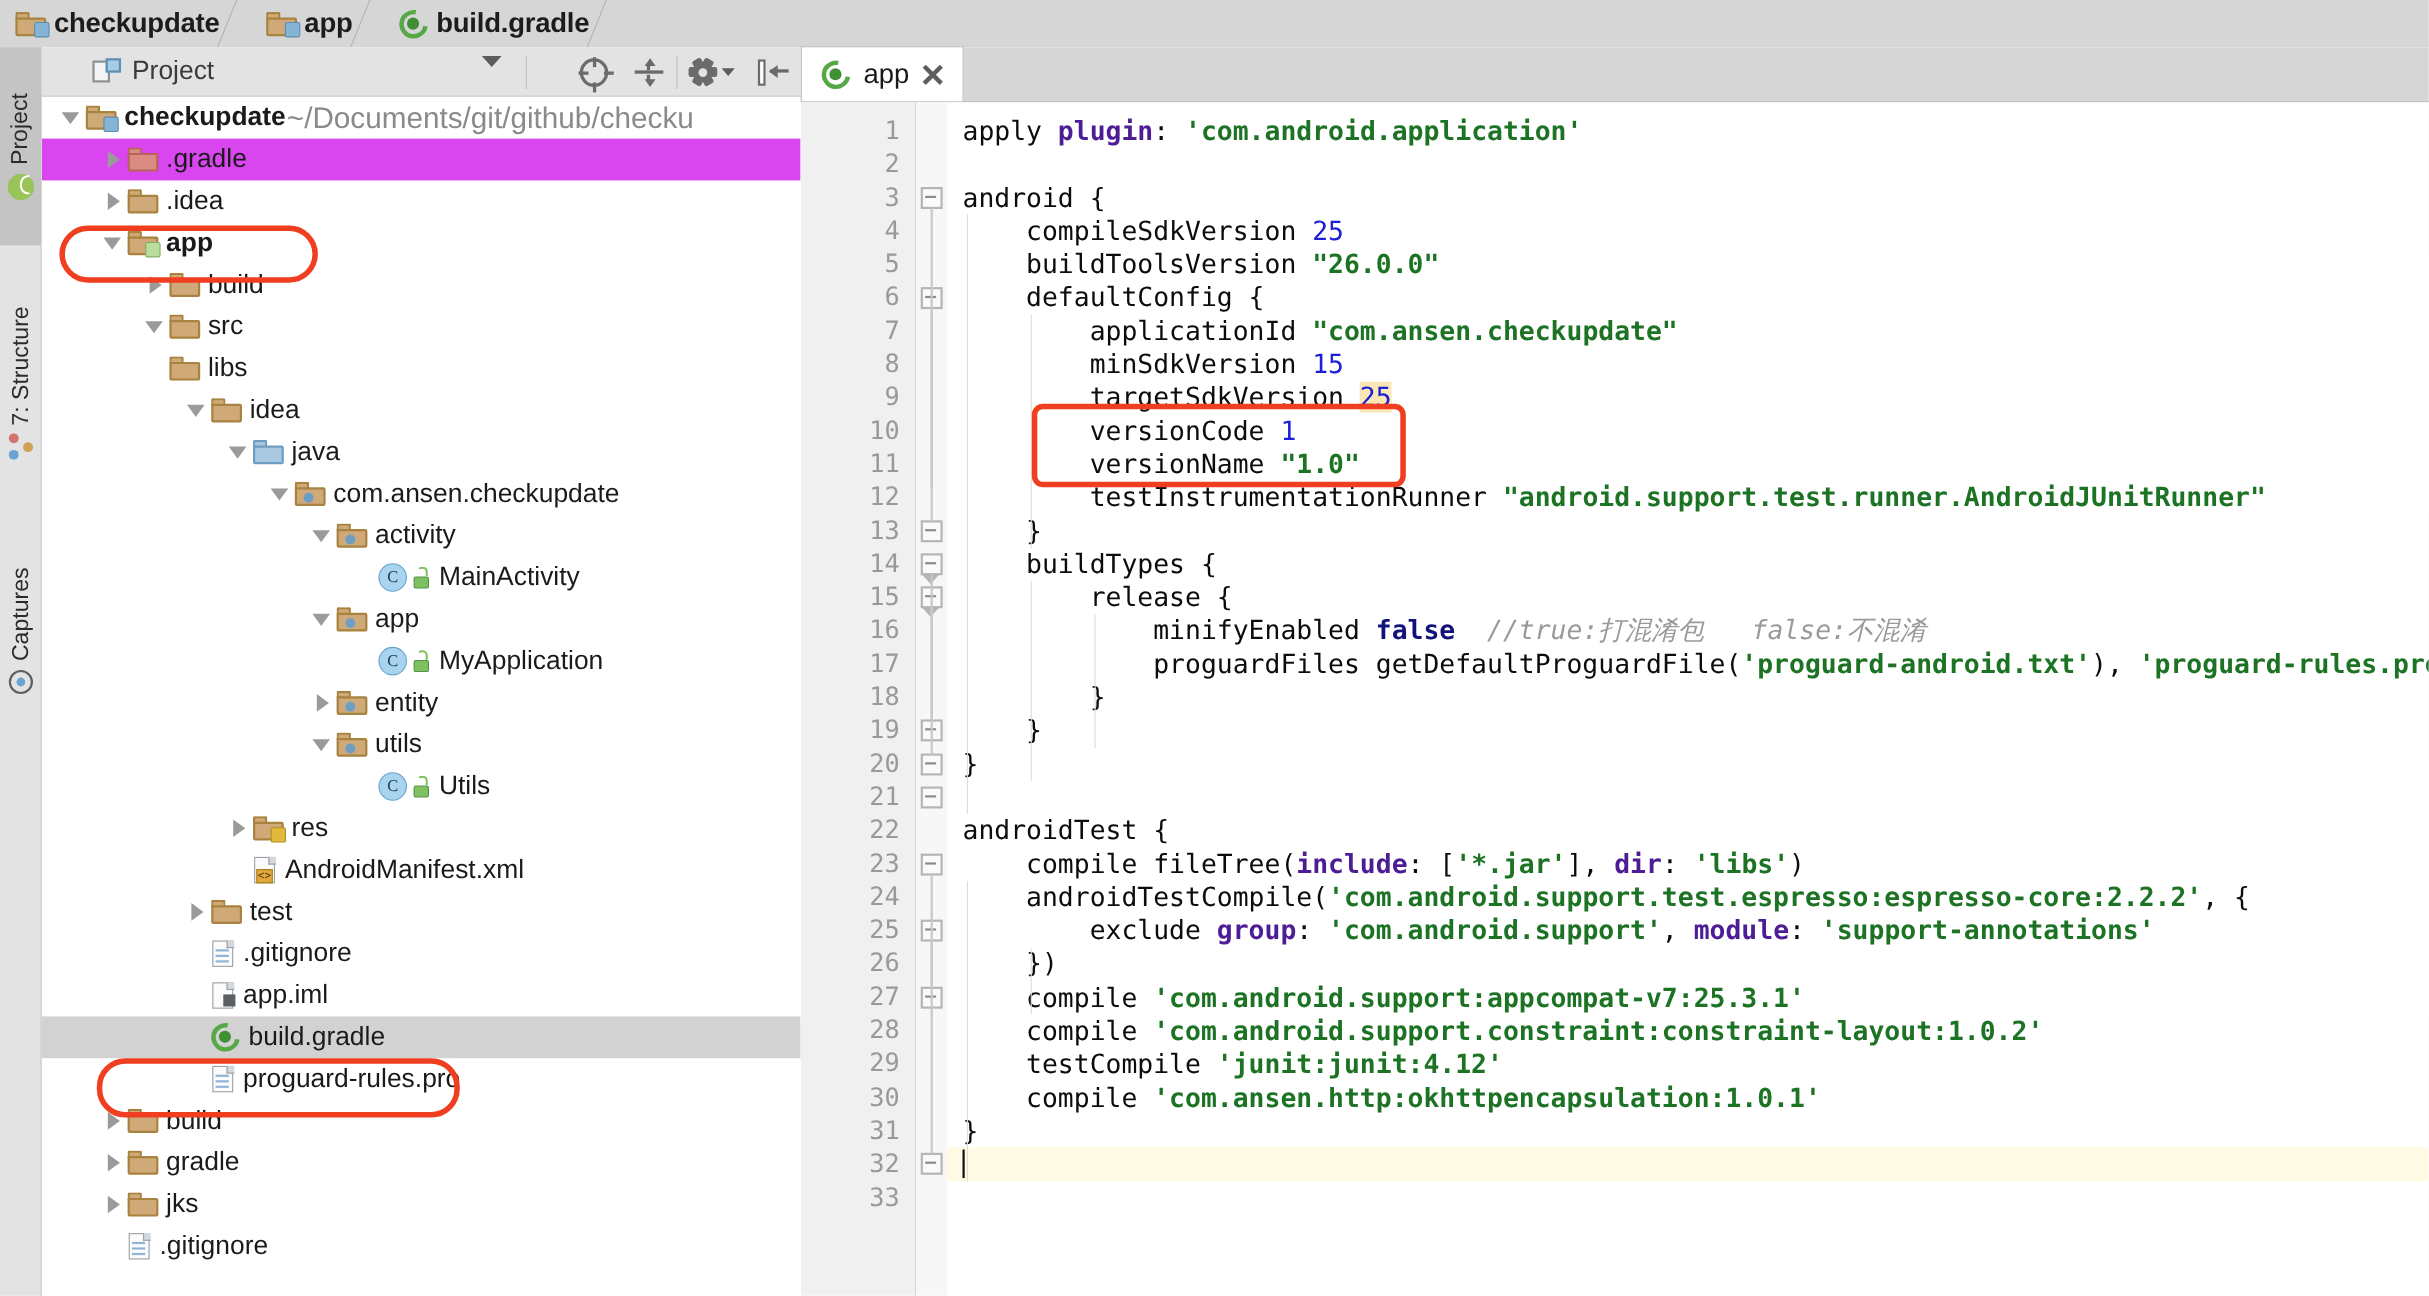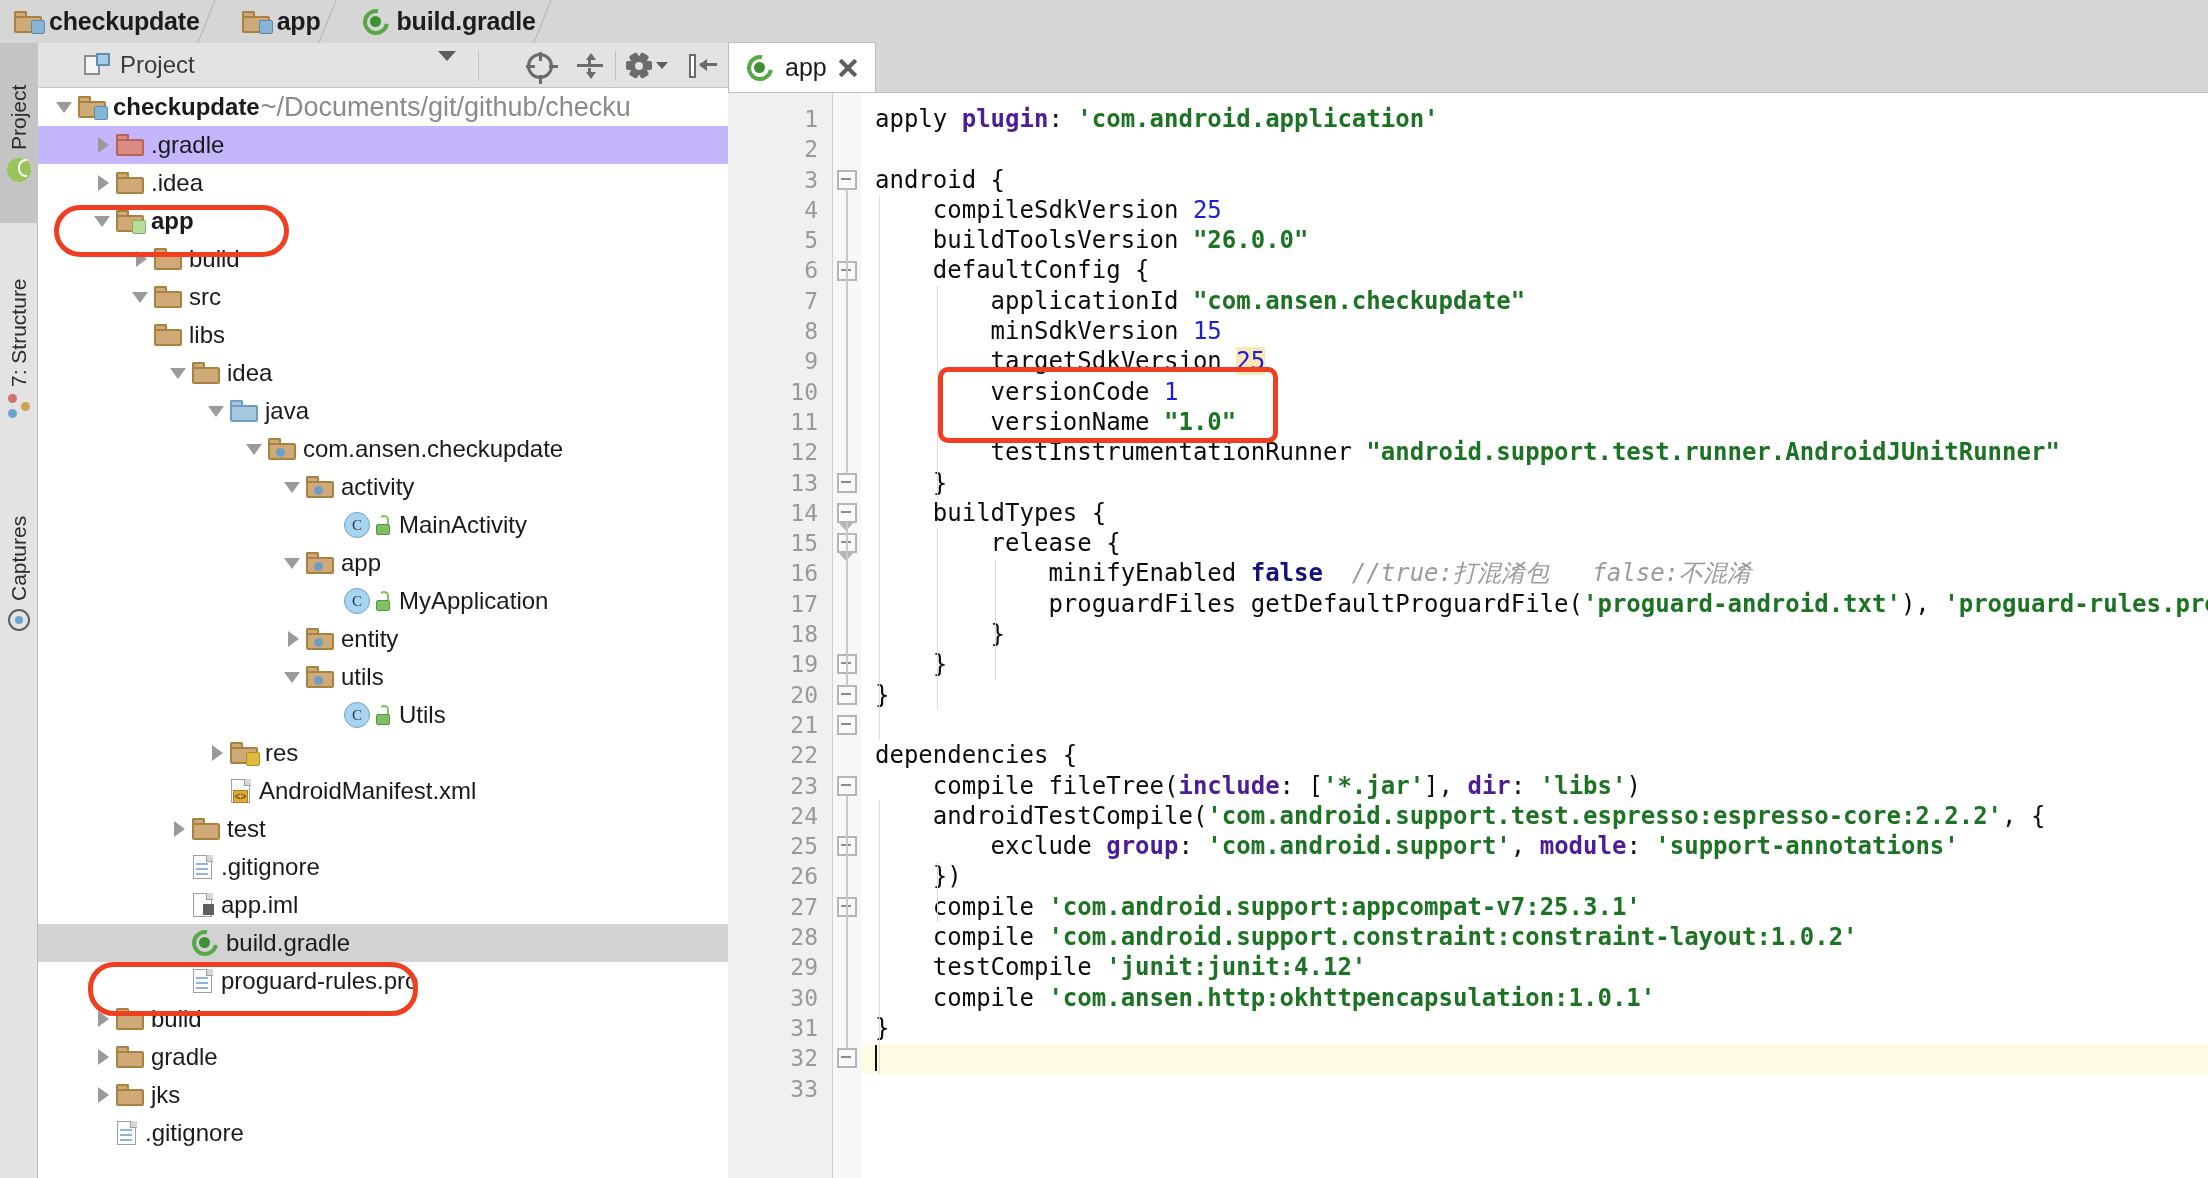--- a/index.html
+++ b/index.html
@@ -140,21 +140,21 @@
 
   .hidep { width: 28px; height: 24px; position: relative; }
   .hidep .barl { position: absolute; left: 0; top: 0; width: 7px; height: 24px; background: #ffffff; border: 2px solid #6b6b6b; }
   .hidep .arw { position: absolute; right: 0; top: 9px; width: 17px; height: 3px; background: #6b6b6b; }
   .hidep .arwh { position: absolute; left: 10px; top: 5px; width: 0; height: 0; border-top: 6px solid transparent; border-bottom: 6px solid transparent; border-right: 8px solid #6b6b6b; }
 
   
   .tree { position: relative; height: 1090px; background: #ffffff; overflow: hidden; }
   .trow { position: relative; height: 38px; display: flex; align-items: center; white-space: nowrap; font-size: 24px; color: #1a1a1a; }
   .trow.sel { background: #d2d2d2; }
-  .trow.alt { background: #c4b5fd; }
+  .trow.alt { background: #d946ef; }
   .twist { width: 26px; height: 26px; position: relative; flex: 0 0 auto; }
   .twist.closed::before {
     content: ""; position: absolute; left: 8px; top: 5px;
     border-top: 8px solid transparent; border-bottom: 8px solid transparent; border-left: 11px solid #9a9a9a;
   }
   .twist.open::before {
     content: ""; position: absolute; left: 4px; top: 8px;
     border-left: 8px solid transparent; border-right: 8px solid transparent; border-top: 11px solid #9a9a9a;
   }
   .tlabel { font-size: 24px; color: #1a1a1a; }
@@ -713,21 +713,21 @@
           <div class="cline"><span>        testInstrumentationRunner </span><span class="str">"android.support.test.runner.AndroidJUnitRunner"</span></div>
           <div class="cline"><span>    }</span></div>
           <div class="cline"><span>    buildTypes {</span></div>
           <div class="cline"><span>        release {</span></div>
           <div class="cline"><span>            minifyEnabled </span><span class="bkw">false</span><span>  </span><span class="cmt">//true:打混淆包   false:不混淆</span></div>
           <div class="cline"><span>            proguardFiles getDefaultProguardFile(</span><span class="str">'proguard-android.txt'</span><span>), </span><span class="str">'proguard-rules.pro'</span></div>
           <div class="cline"><span>        }</span></div>
           <div class="cline"><span>    }</span></div>
           <div class="cline"><span>}</span></div>
           <div class="cline">&nbsp;</div>
-          <div class="cline"><span>dependencies {</span></div>
+          <div class="cline"><span>androidTest {</span></div>
           <div class="cline"><span>    compile fileTree(</span><span class="kw">include</span><span>: [</span><span class="str">'*.jar'</span><span>], </span><span class="kw">dir</span><span>: </span><span class="str">'libs'</span><span>)</span></div>
           <div class="cline"><span>    androidTestCompile(</span><span class="str">'com.android.support.test.espresso:espresso-core:2.2.2'</span><span>, {</span></div>
           <div class="cline"><span>        exclude </span><span class="kw">group</span><span>: </span><span class="str">'com.android.support'</span><span>, </span><span class="kw">module</span><span>: </span><span class="str">'support-annotations'</span></div>
           <div class="cline"><span>    })</span></div>
           <div class="cline"><span>    compile </span><span class="str">'com.android.support:appcompat-v7:25.3.1'</span></div>
           <div class="cline"><span>    compile </span><span class="str">'com.android.support.constraint:constraint-layout:1.0.2'</span></div>
           <div class="cline"><span>    testCompile </span><span class="str">'junit:junit:4.12'</span></div>
           <div class="cline"><span>    compile </span><span class="str">'com.ansen.http:okhttpencapsulation:1.0.1'</span></div>
           <div class="cline"><span>}</span></div>
           <div class="cline cur"><span class="caret"></span></div>

